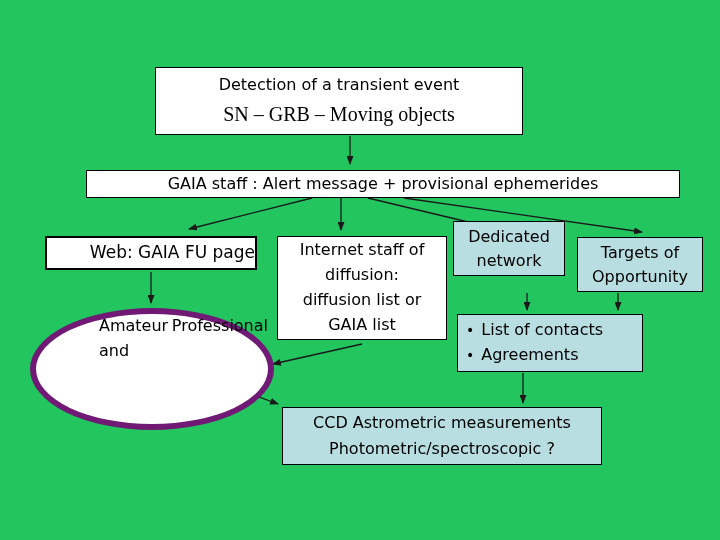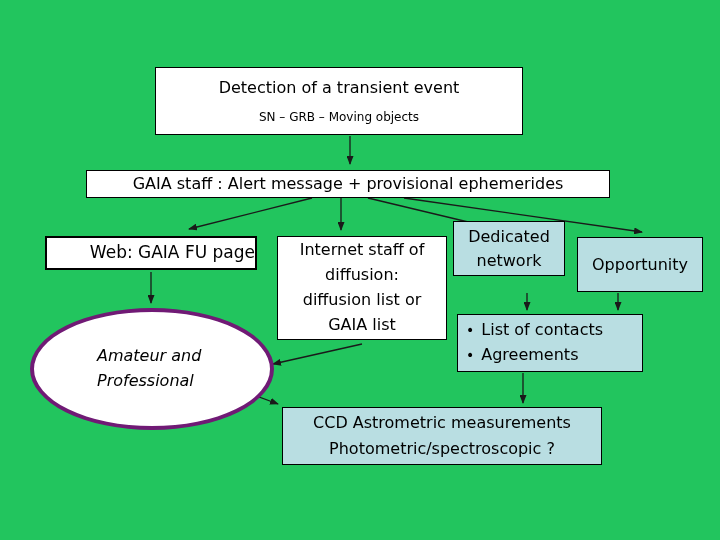--- a/index.html
+++ b/index.html
@@ -33,44 +33,42 @@
     flex-direction: column;
     align-items: center;
     justify-content: center;
     text-align: center;
     font-size: 16px;
     line-height: 1.5;
   }
   .cyan { background: #b9dee2; }
 
   .top-box      { left: 155px; top: 67px;  width: 368px; height: 68px; justify-content: space-around; padding: 4px 0; }
-  .top-box .l2  { font-size: 12px; }
-  .gaia-box     { left: 86px;  top: 170px; width: 524px; height: 28px; }
+  .top-box .l2  { font-size: 20px; font-family: Liberation Serif, serif; }
+  .gaia-box     { left: 86px;  top: 170px; width: 594px; height: 28px; }
   .web-box      { left: 45px;  top: 236px; width: 212px; height: 34px; border-width: 2px; font-size: 17px; align-items: flex-end; }
   .internet-box { left: 277px; top: 236px; width: 170px; height: 104px; line-height: 1.55; }
   .dedicated-box{ left: 453px; top: 221px; width: 112px; height: 55px; line-height: 1.5; }
   .targets-box  { left: 577px; top: 237px; width: 126px; height: 55px; line-height: 1.5; }
   .contacts-box { left: 457px; top: 314px; width: 186px; height: 58px; align-items: flex-start; text-align: left; padding-left: 8px; line-height: 1.55; }
   .ccd-box      { left: 282px; top: 407px; width: 320px; height: 58px; line-height: 1.6; }
 
   .ellipse {
     position: absolute;
     left: 30px; top: 308px; width: 244px; height: 122px;
     box-sizing: border-box;
-    border: 4px solid #701a75;
+    border: 6px solid #701a75;
     border-radius: 50%;
     background: #ffffff;
     display: flex;
-    flex-direction: column;
     align-items: flex-start;
     justify-content: center;
     padding-left: 63px;
     font-size: 16px;
     line-height: 1.55;
-    font-style: italic;
   }
   .bullet-row { display: flex; align-items: baseline; gap: 7px; }
   .bullet-glyph { font-size: 14px; }
 </style>
 </head>
 <body>
 
 <div class="slide">
 
   <svg class="arrows" width="720" height="540" viewBox="0 0 720 540">
@@ -111,20 +109,21 @@
     <div>diffusion list or</div>
     <div>GAIA list</div>
   </div>
 
   <div class="box cyan dedicated-box">
     <div>Dedicated</div>
     <div>network</div>
   </div>
 
   <div class="box cyan targets-box">
+    <div>Targets of</div>
     <div>Opportunity</div>
   </div>
 
   <div class="ellipse">
     <div>Amateur and</div>
     <div>Professional</div>
   </div>
 
   <div class="box cyan contacts-box">
     <div class="bullet-row">

